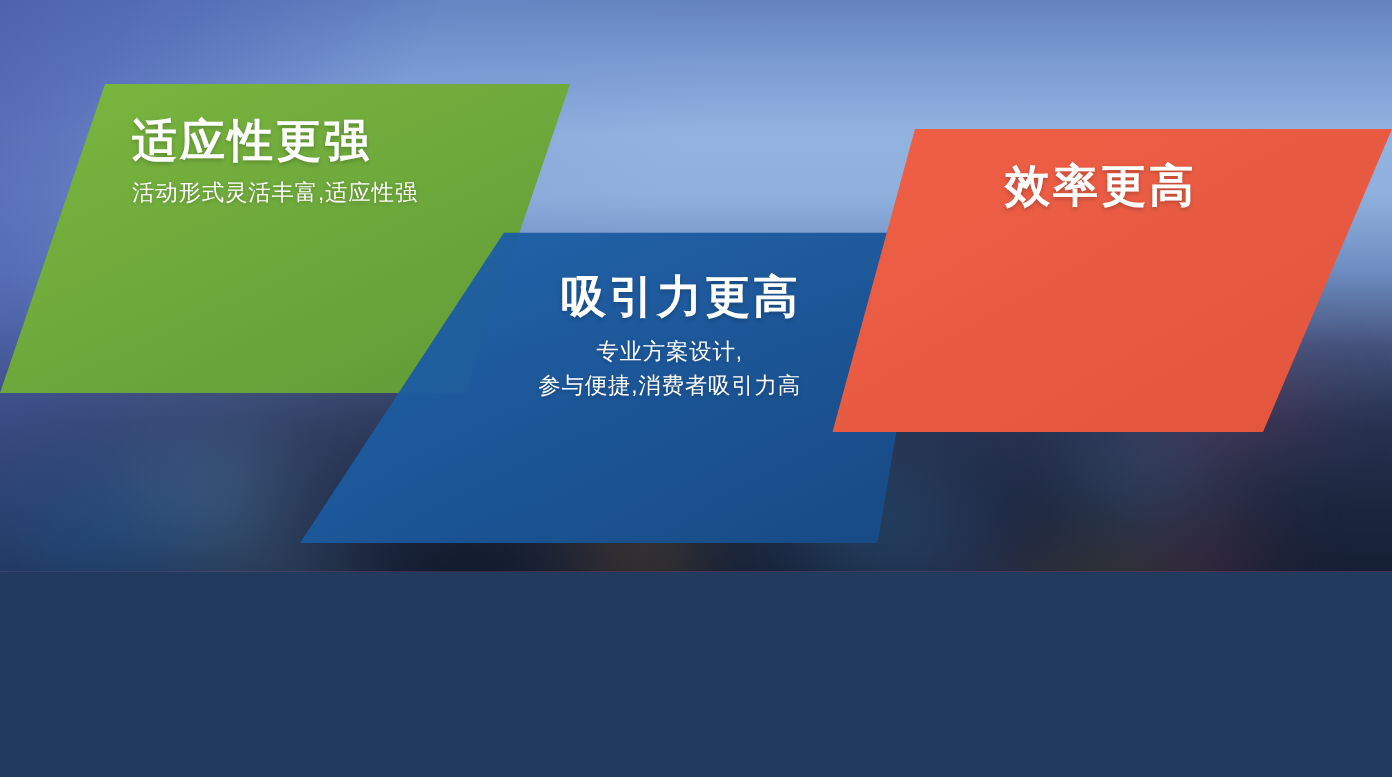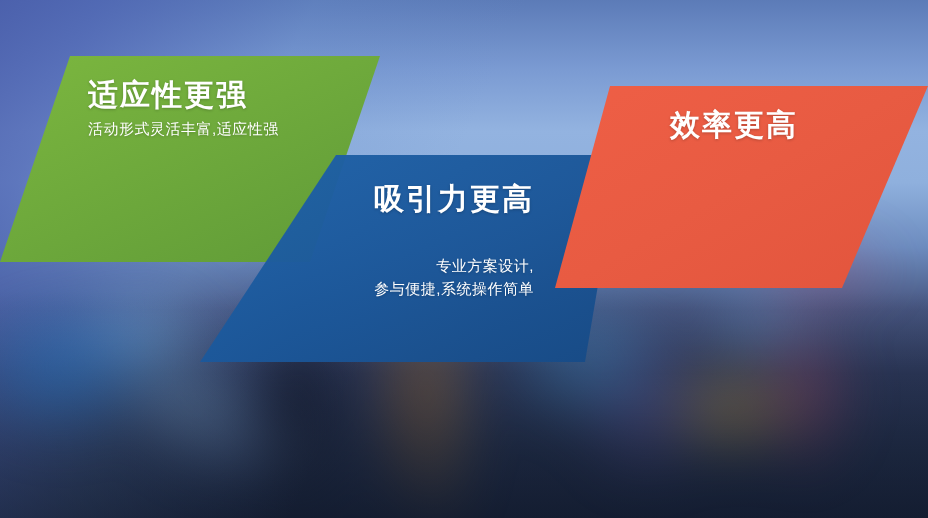--- a/index.html
+++ b/index.html
@@ -3,21 +3,21 @@
 <meta charset="utf-8">
 <title>Advantages Banner</title>
 <style>
   html,body{margin:0;padding:0;}
   body{
     width:928px;height:518px;overflow:hidden;
     font-family:"Liberation Sans","DejaVu Sans",sans-serif;
     background:#223a5e;
   }
   #stage{
-    position:relative;width:928px;height:518px;overflow:hidden;
+    position:relative;width:928px;height:381px;overflow:hidden;
     background:#ec4899;
   }
 
   
   #bg{
     position:absolute;inset:0;overflow:hidden;
   }
   #bg .layer{position:absolute;inset:-60px;}
 
   
@@ -115,22 +115,21 @@
 
   
   #panel-blue{
     left:200px;top:150px;width:420px;height:218px;
     background:linear-gradient(150deg,rgba(31,99,170,.97) 0%,rgba(27,86,152,.97) 55%,rgba(23,74,133,.97) 100%);
     -webkit-clip-path:polygon(136px 5px, 420px 5px, 385px 212px, 0px 212px);
     clip-path:polygon(136px 5px, 420px 5px, 385px 212px, 0px 212px);
     align-items:flex-end;
     padding:32px 86px 0 0;
     box-sizing:border-box;
-    text-align:right;
-    gap:31px;
+    text-align:center;
   }
   #panel-blue .sub{margin-top:8px;}
 
   
   #panel-red{
     left:540px;top:80px;width:388px;height:214px;
     background:linear-gradient(150deg,#ef5f46 0%,#e85b42 50%,#e2543c 100%);
     -webkit-clip-path:polygon(70px 6px, 388px 6px, 302px 208px, 15px 208px);
     clip-path:polygon(70px 6px, 388px 6px, 302px 208px, 15px 208px);
     align-items:center;
@@ -154,20 +153,20 @@
   </div>
 
   <div class="panel" id="panel-green">
     <div class="title">适应性更强</div>
     <div class="sub">活动形式灵活丰富,适应性强</div>
   </div>
 
   <div class="panel" id="panel-blue">
     <div class="title">吸引力更高</div>
     <div class="sub">专业方案设计,
-参与便捷,系统操作简单</div>
+参与便捷,消费者吸引力高</div>
   </div>
 
   <div class="panel" id="panel-red">
     <div class="title">效率更高</div>
   </div>
 
 </div>
 
 </body></html>

